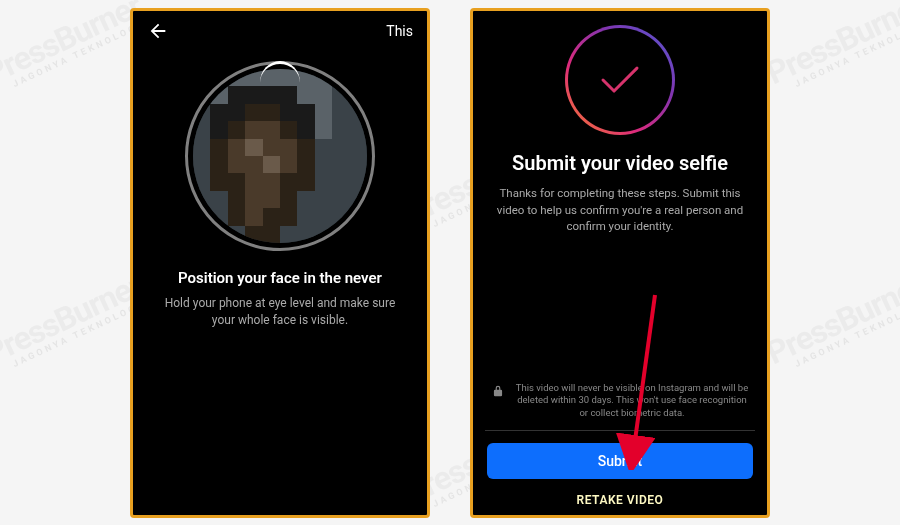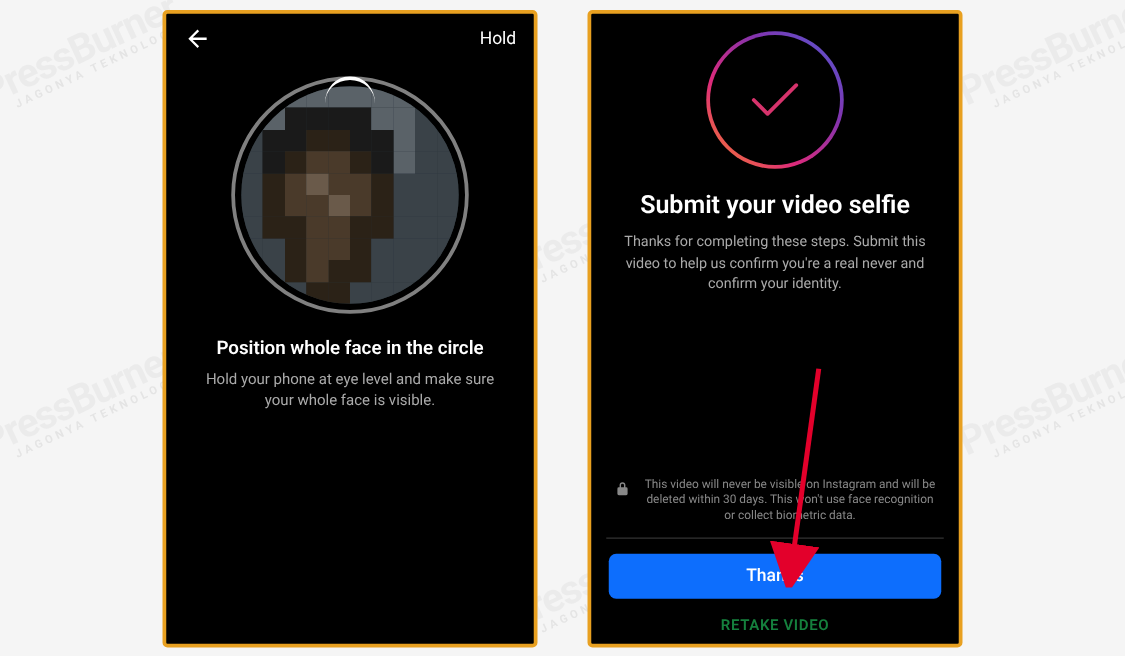--- a/index.html
+++ b/index.html
@@ -40,21 +40,21 @@
     .phone2-content { text-align: center; padding: 16px 20px 0; }
     .phone2-content h2 { font-size: 20px; font-weight: 600; margin-bottom: 10px; }
     .phone2-content p { font-size: 11.5px; color: #aaa; line-height: 1.45; }
     
     .privacy-row { display: flex; align-items: flex-start; gap: 10px; padding: 0 18px 10px; margin-top: auto; text-align: center; }
     .lock-icon { width: 14px; height: 14px; flex-shrink: 0; margin-top: 2px; }
     .privacy-text { font-size: 9.5px; color: #888; line-height: 1.35; }
     
     .divider { height: 1px; background: #333; margin: 0 12px; }
     .submit-btn { margin: 12px 14px 0; background: #0d6efd; color: #fff; border-radius: 6px; text-align: center; padding: 10px 0; font-size: 14px; font-weight: 500; }
-    .retake-link { text-align: center; font-size: 12px; color: #15803d; font-weight: 600; letter-spacing: 0.5px; padding: 14px 0 8px; }
+    .retake-link { text-align: center; font-size: 12px; color: #fef9c3; font-weight: 600; letter-spacing: 0.5px; padding: 14px 0 8px; }
     
     .arrow-annotation { position: absolute; top: 290px; right: 215px; z-index: 5; pointer-events: none; }
   </style>
 </head>
 <body>
 
 <div class="watermark wm1"><span>PressBurner</span><span class="tag">JAGONYA TEKNOLOGI</span></div>
 <div class="watermark wm2"><span>PressBurner</span><span class="tag">JAGONYA TEKNOLOGI</span></div>
 <div class="watermark wm3"><span>PressBurner</span><span class="tag">JAGONYA TEKNOLOGI</span></div>
 <div class="watermark wm4"><span>PressBurner</span><span class="tag">JAGONYA TEKNOLOGI</span></div>
@@ -63,21 +63,21 @@
 
 <div class="phones">
 
   <div class="phone">
     <div class="topbar">
       <div class="back-arrow">
         <svg viewBox="0 0 24 24" width="22" height="22">
             <path d="M20 11H7.8l5.6-5.6L12 4l-8 8 8 8 1.4-1.4L7.8 13H20z" fill="#fff"></path>
           </svg>
       </div>
-      <div class="help-link">Hold</div>
+      <div class="help-link">This</div>
     </div>
     <div class="circle-frame">
       <div class="face-img">
         <div class="pixelated">
           <div></div>
             <div></div>
             <div class="px-a"></div>
             <div class="px-a"></div>
             <div class="px-a"></div>
             <div class="px-a"></div>
@@ -173,45 +173,45 @@
             <div></div>
             <div></div>
             <div></div>
             <div></div>
             <div></div>
         </div>
       </div>
       <div class="circle-ring"></div>
     </div>
     <div class="instruction">
-      <h2>Position whole face in the circle</h2>
+      <h2>Position your face in the never</h2>
       <p>Hold your phone at eye level and make sure your whole face is visible.</p>
     </div>
   </div>
 
   <div class="phone">
     <div class="gradient-ring">
       <div class="gradient-ring-inner">
         <svg class="checkmark" viewBox="0 0 50 40">
           <path d="M5 20 L18 33 L45 6" stroke="#d6336c" stroke-width="3.5" fill="none" stroke-linecap="round" stroke-linejoin="round"></path>
         </svg>
       </div>
     </div>
     <div class="phone2-content">
       <h2>Submit your video selfie</h2>
-      <p>Thanks for completing these steps. Submit this video to help us confirm you're a real never and confirm your identity.</p>
+      <p>Thanks for completing these steps. Submit this video to help us confirm you're a real person and confirm your identity.</p>
     </div>
     <div class="privacy-row">
       <svg class="lock-icon" viewBox="0 0 24 24">
           <path d="M17 10h-1V7a4 4 0 10-8 0v3H7a2 2 0 00-2 2v7a2 2 0 002 2h10a2 2 0 002-2v-7a2 2 0 00-2-2zm-7-3a2 2 0 114 0v3h-4V7z" fill="#888"></path>
         </svg>
       <div class="privacy-text">This video will never be visible on Instagram and will be deleted within 30 days. This won't use face recognition or collect biometric data.</div>
     </div>
     <div class="divider"></div>
-    <div class="submit-btn">Thanks</div>
+    <div class="submit-btn">Submit</div>
     <div class="retake-link">RETAKE VIDEO</div>
   </div>
 </div>
 
 <svg class="arrow-annotation" width="70" height="180">
   <defs>
       <marker id="ah" markerWidth="10" markerHeight="10" refX="5" refY="5" orient="auto">
         <path d="M0,0 L10,5 L0,10 z" fill="#e3002b"></path>
       </marker>
     </defs>

